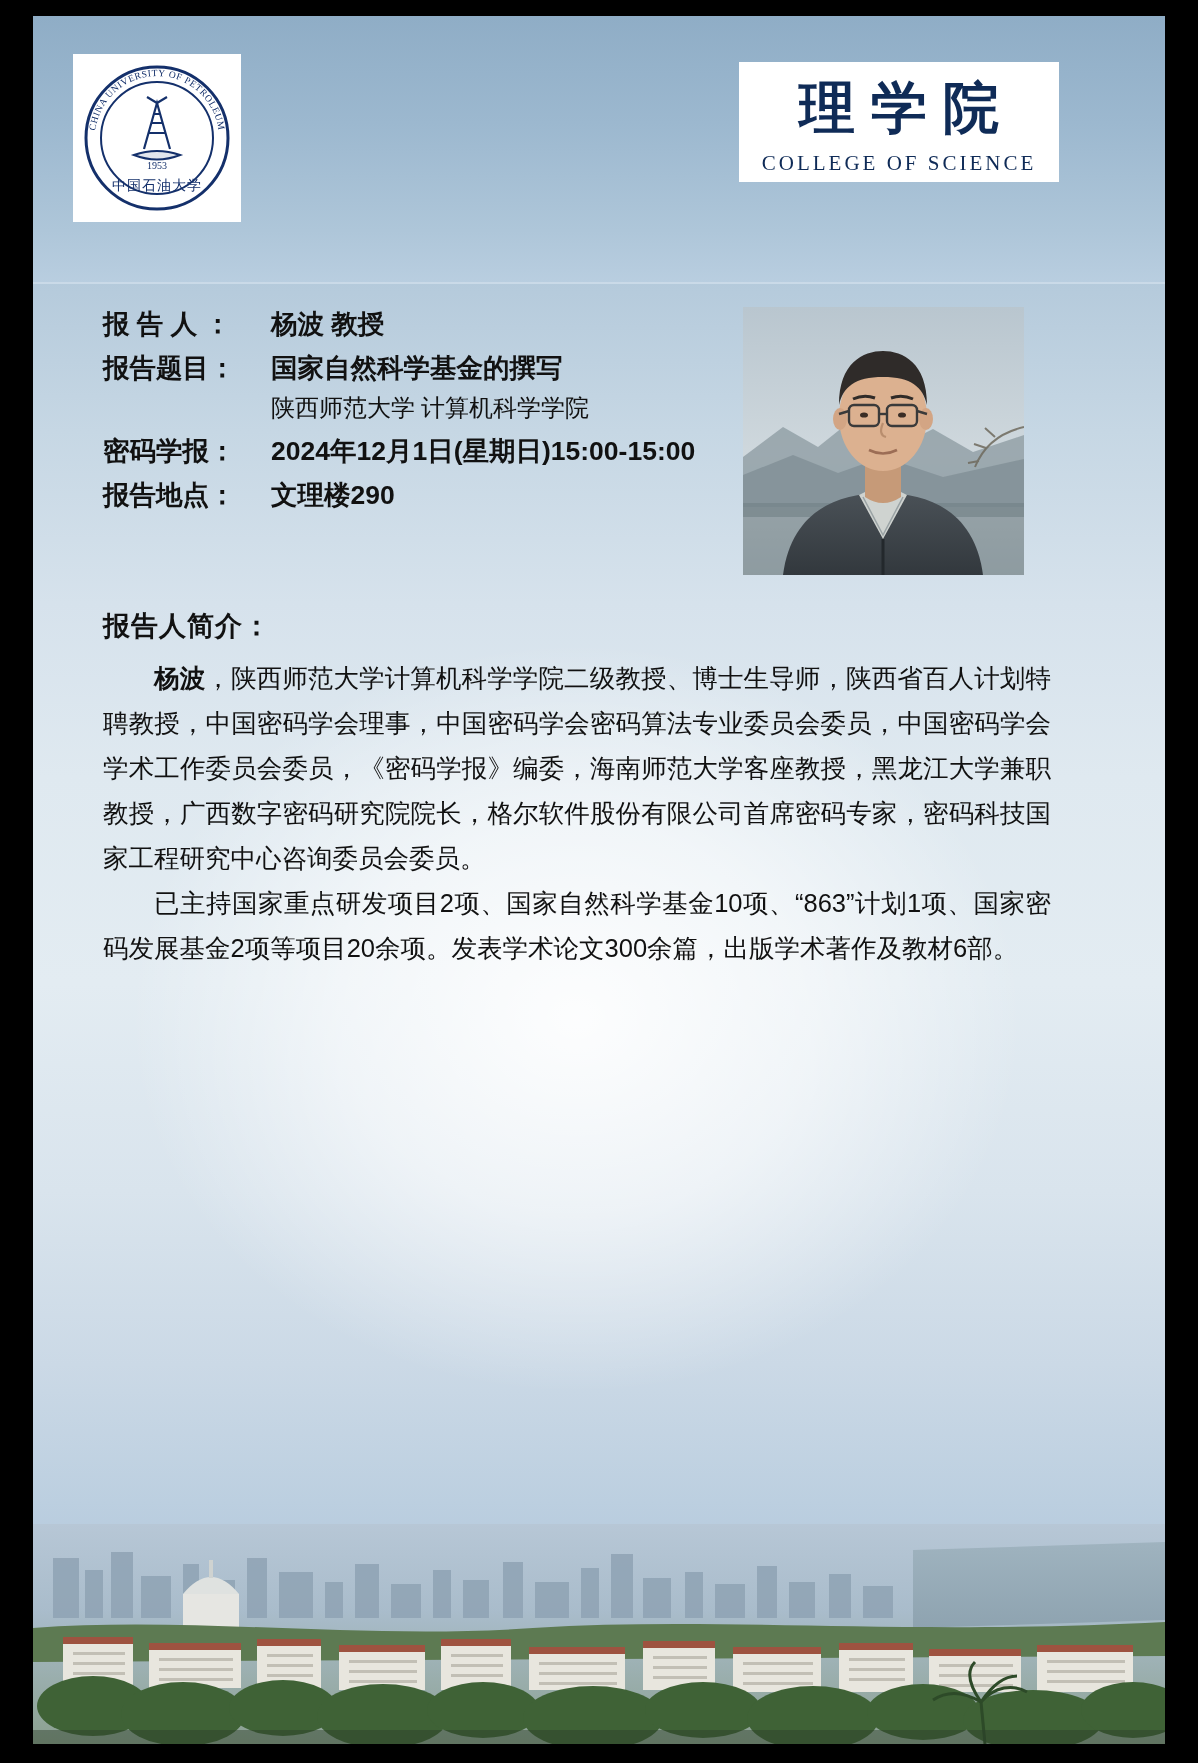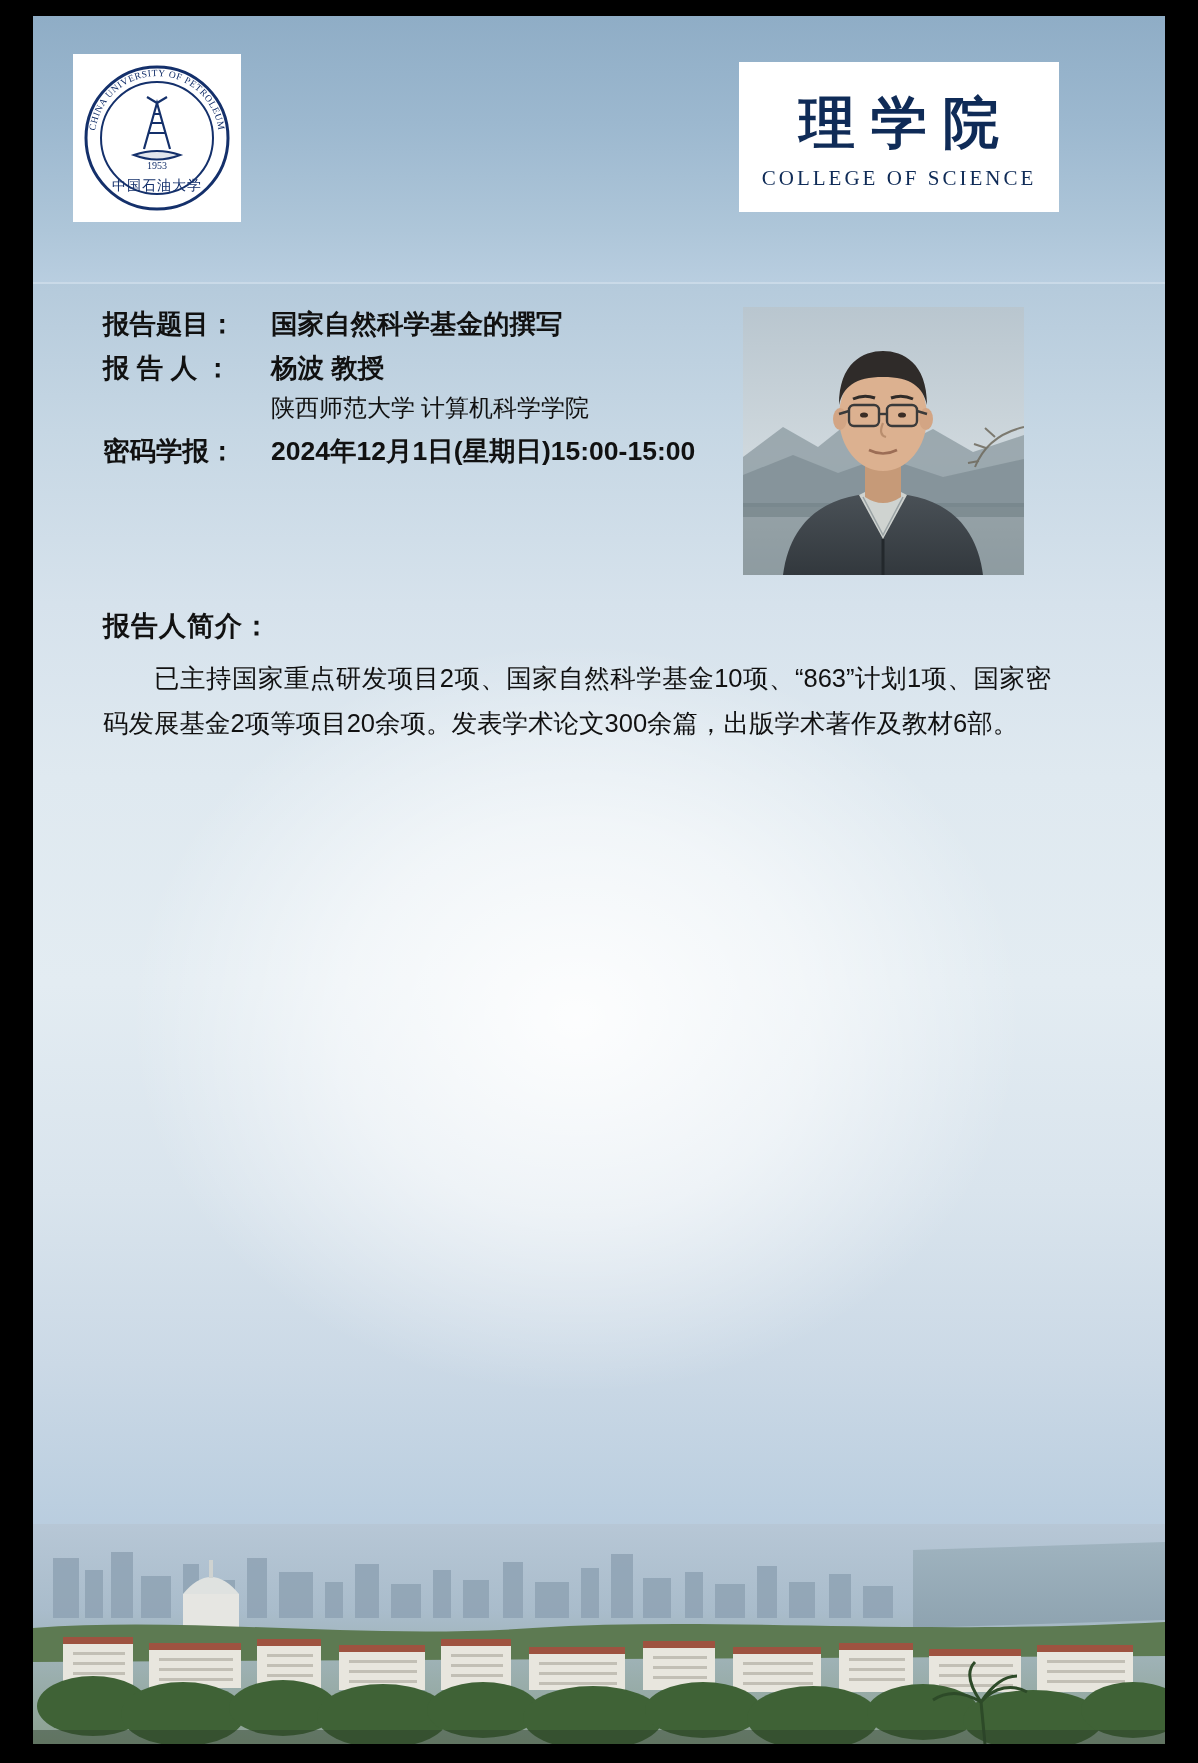--- a/index.html
+++ b/index.html
@@ -67,21 +67,21 @@
     align-items: center;
     justify-content: center;
   }
   .cup-logo svg { display: block; }
 
   .college-logo {
     position: absolute;
     left: 706px;
     top: 46px;
     width: 320px;
-    height: 150px;
+    height: 120px;
     background: #ffffff;
     display: flex;
     flex-direction: column;
     align-items: center;
     justify-content: center;
     padding-top: 4px;
   }
   .college-logo .cn {
     font-family: "Liberation Serif", serif;
     font-size: 56px;
@@ -204,31 +204,35 @@
       </svg>
     </div>
 
     <div class="college-logo">
       <div class="cn">理学院</div>
       <div class="en">COLLEGE OF SCIENCE</div>
     </div>
 
     <div class="info">
       <div class="info-row">
+        <span class="lbl">报 告 人 ：</span>
+        <span class="val">杨波  教授</span>
+      </div>
+      <div class="info-row">
         <span class="lbl">报告题目：</span>
         <span class="val">国家自然科学基金的撰写</span>
-      </div>
-      <div class="info-row">
-        <span class="lbl">报 告 人 ：</span>
-        <span class="val">杨波  教授</span>
       </div>
       <div class="info-sub">陕西师范大学 计算机科学学院</div>
       <div class="info-row">
         <span class="lbl">密码学报：</span>
         <span class="val">2024年12月1日(星期日)15:00-15:00</span>
+      </div>
+      <div class="info-row">
+        <span class="lbl">报告地点：</span>
+        <span class="val">文理楼290</span>
       </div>
     </div>
 
     <div class="portrait">
       <svg width="281" height="268" viewBox="0 0 281 268">
         <defs>
           <linearGradient id="skyg" x1="0" y1="0" x2="0" y2="1">
             <stop offset="0%" stop-color="#b9c6cf"></stop>
             <stop offset="55%" stop-color="#cfd8dd"></stop>
             <stop offset="100%" stop-color="#b3bfc4"></stop>
@@ -277,20 +281,21 @@
 
         <path d="M110 92 q11 -5 22 -1 M148 91 q11 -4 22 1" stroke="#302b28" stroke-width="3" fill="none"></path>
 
         <path d="M140 116 q-5 12 3 14" stroke="#b98e6e" stroke-width="2.2" fill="none"></path>
         <path d="M126 143 q14 7 28 0" stroke="#9c6d55" stroke-width="2.6" fill="none"></path>
       </svg>
     </div>
 
     <div class="section" id="bio-block">
       <div class="section-title">报告人简介：</div>
+      <p class="para"><b>杨波</b><span>，陕西师范大学计算机科学学院二级教授、博士生导师，陕西省百人计划特聘教授，中国密码学会理事，中国密码学会密码算法专业委员会委员，中国密码学会学术工作委员会委员，《密码学报》编委，海南师范大学客座教授，黑龙江大学兼职教授，广西数字密码研究院院长，格尔软件股份有限公司首席密码专家，密码科技国家工程研究中心咨询委员会委员。</span></p>
       <p class="para">已主持国家重点研发项目2项、国家自然科学基金10项、“863”计划1项、国家密码发展基金2项等项目20余项。发表学术论文300余篇，出版学术著作及教材6部。</p>
     </div>
 
 
     <div class="city">
       <svg width="1132" height="220" viewBox="0 0 1132 220">
         <defs>
           <linearGradient id="hazy" x1="0" y1="0" x2="0" y2="1">
             <stop offset="0%" stop-color="#b7c7d6"></stop>
             <stop offset="40%" stop-color="#a9bccb"></stop>

